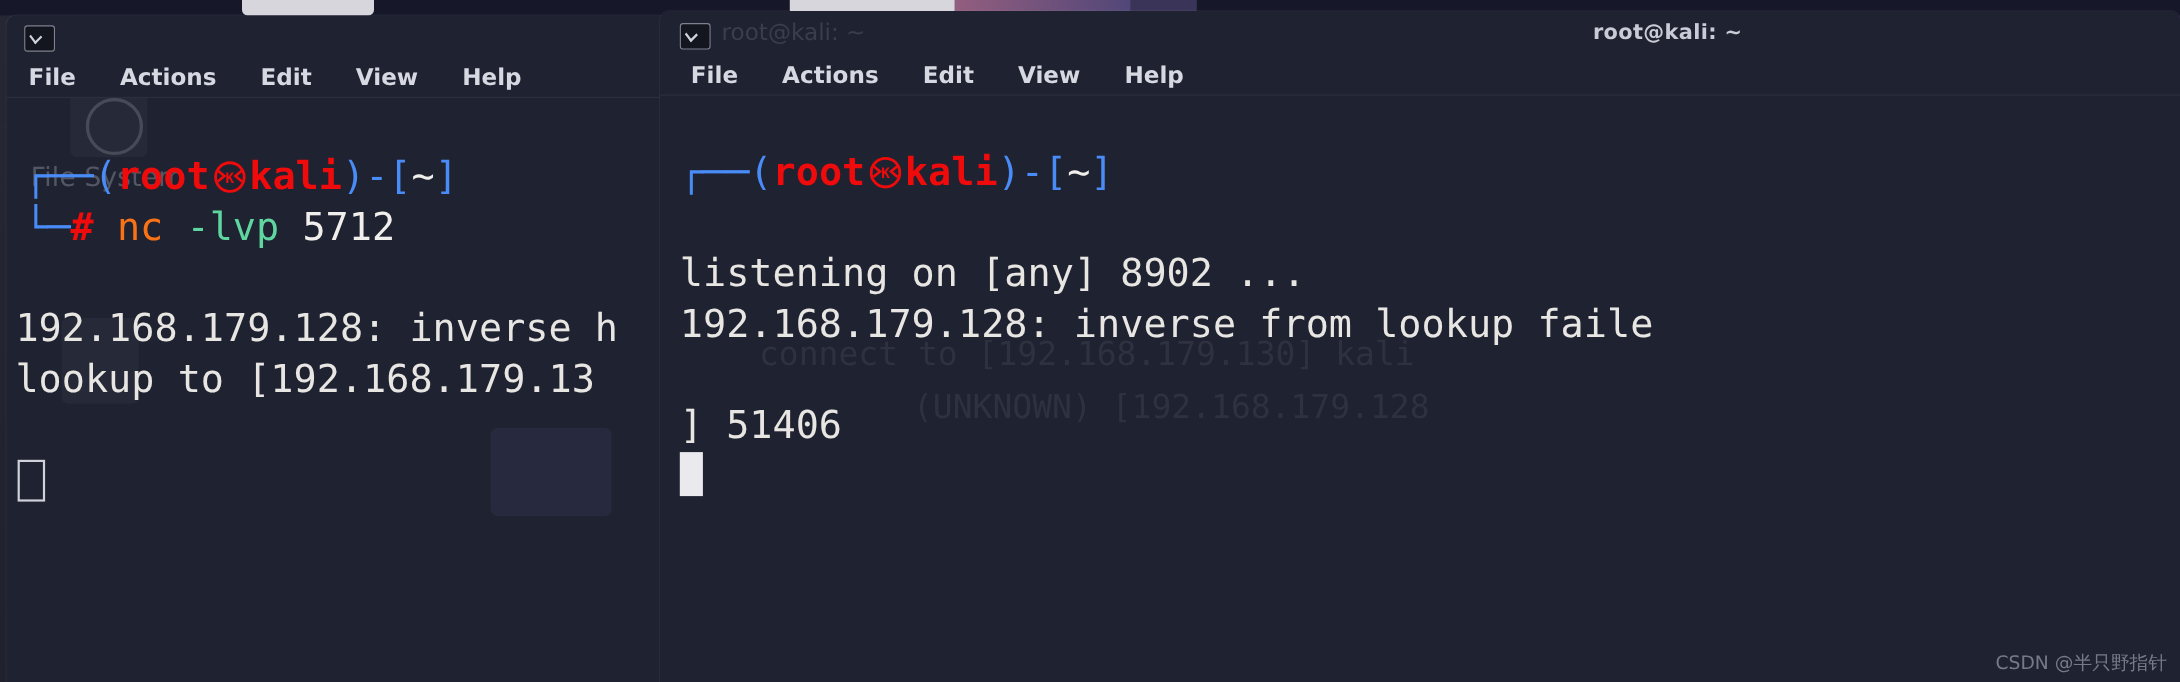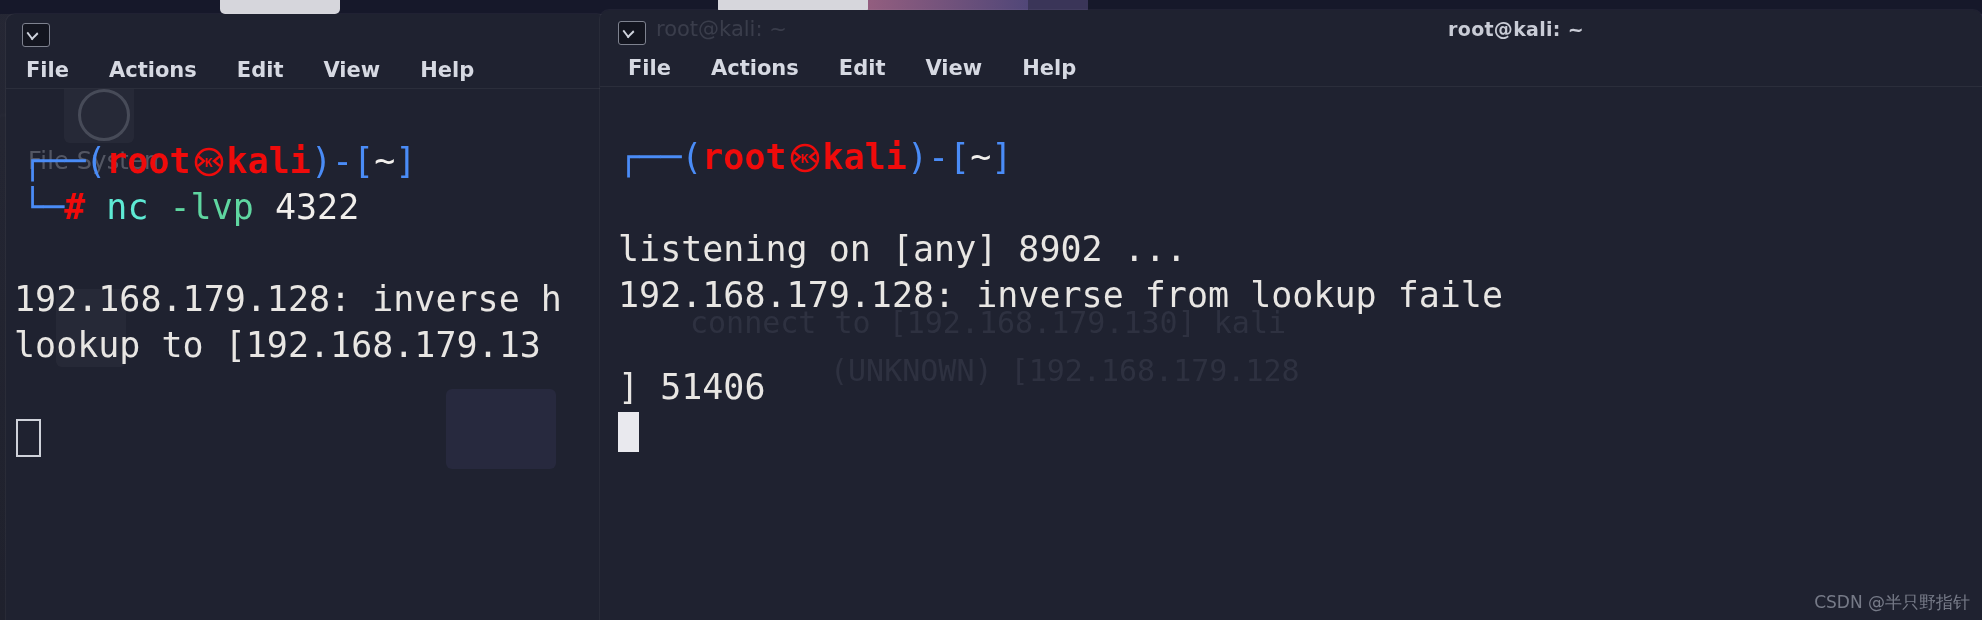--- a/index.html
+++ b/index.html
@@ -166,21 +166,21 @@
     font-size: 35px;
     line-height: 46px;
     color: #e8e6e3;
     letter-spacing: 0px;
     margin-top: 31px;
   }
   .term.right .tline { left: 18px; }
 
   .c-blue  { color: #4a8cf7; }
   .c-red   { color: #ef0b0b; font-weight: bold; }
-  .c-cyan  { color: #5eead4; }
+  .c-cyan  { color: #f97316; }
   .c-green { color: #5fd6a0; }
   .c-white { color: #f1efec; }
   .c-hash  { color: #ef0b0b; font-weight: bold; }
 
   .kali-logo {
     display: inline-block;
     position: relative;
     width: 34px; height: 34px;
     vertical-align: -6px;
     margin: 0 1px;
@@ -261,21 +261,21 @@
       <div class="desk-icon-glyph" style="left:50px; top:200px; width:70px; height:78px;"></div>
       <div class="desk-icon-glyph" style="left:440px; top:300px; width:110px; height:80px; background:rgba(120,110,190,0.10);"></div>
 
       <div class="tline" style="top: 18px;"><span class="c-blue">┌──</span><span class="c-blue">(</span><span class="c-red">root</span><span class="kali-logo"><svg width="34" height="34" viewBox="0 0 34 34">
               <circle cx="17" cy="17" r="13" fill="none" stroke="#ef0b0b" stroke-width="2.6"></circle>
               <path d="M6 11 L12 16 L6 21" fill="none" stroke="#ef0b0b" stroke-width="2.4"></path>
               <path d="M28 11 L22 16 L28 21" fill="none" stroke="#ef0b0b" stroke-width="2.4"></path>
               <text x="17" y="22" font-family="DejaVu Sans Mono, monospace" font-size="13" font-weight="bold" fill="#ef0b0b" text-anchor="middle">K</text>
             </svg></span><span class="c-red">kali</span><span class="c-blue">)</span><span class="c-blue">-</span><span class="c-blue">[</span><span class="c-white">~</span><span class="c-blue">]</span></div>
 
-      <div class="tline" style="top: 64px;"><span class="c-blue">└─</span><span class="c-hash">#</span><span> </span><span class="c-cyan">nc</span><span> </span><span class="c-green">-lvp</span><span> </span><span class="c-white">4322</span></div>
+      <div class="tline" style="top: 64px;"><span class="c-blue">└─</span><span class="c-hash">#</span><span> </span><span class="c-cyan">nc</span><span> </span><span class="c-green">-lvp</span><span> </span><span class="c-white">5712</span></div>
 
       <div class="tline" style="top: 156px; left: 8px;">192.168.179.128: inverse h</div>
       <div class="tline" style="top: 202px; left: 8px;">lookup to [192.168.179.13</div>
 
       <div class="tline" style="top: 296px; left: 10px;"><span class="cursor-hollow"></span></div>
 
     </div>
   </div>
 
   <div class="term right">

